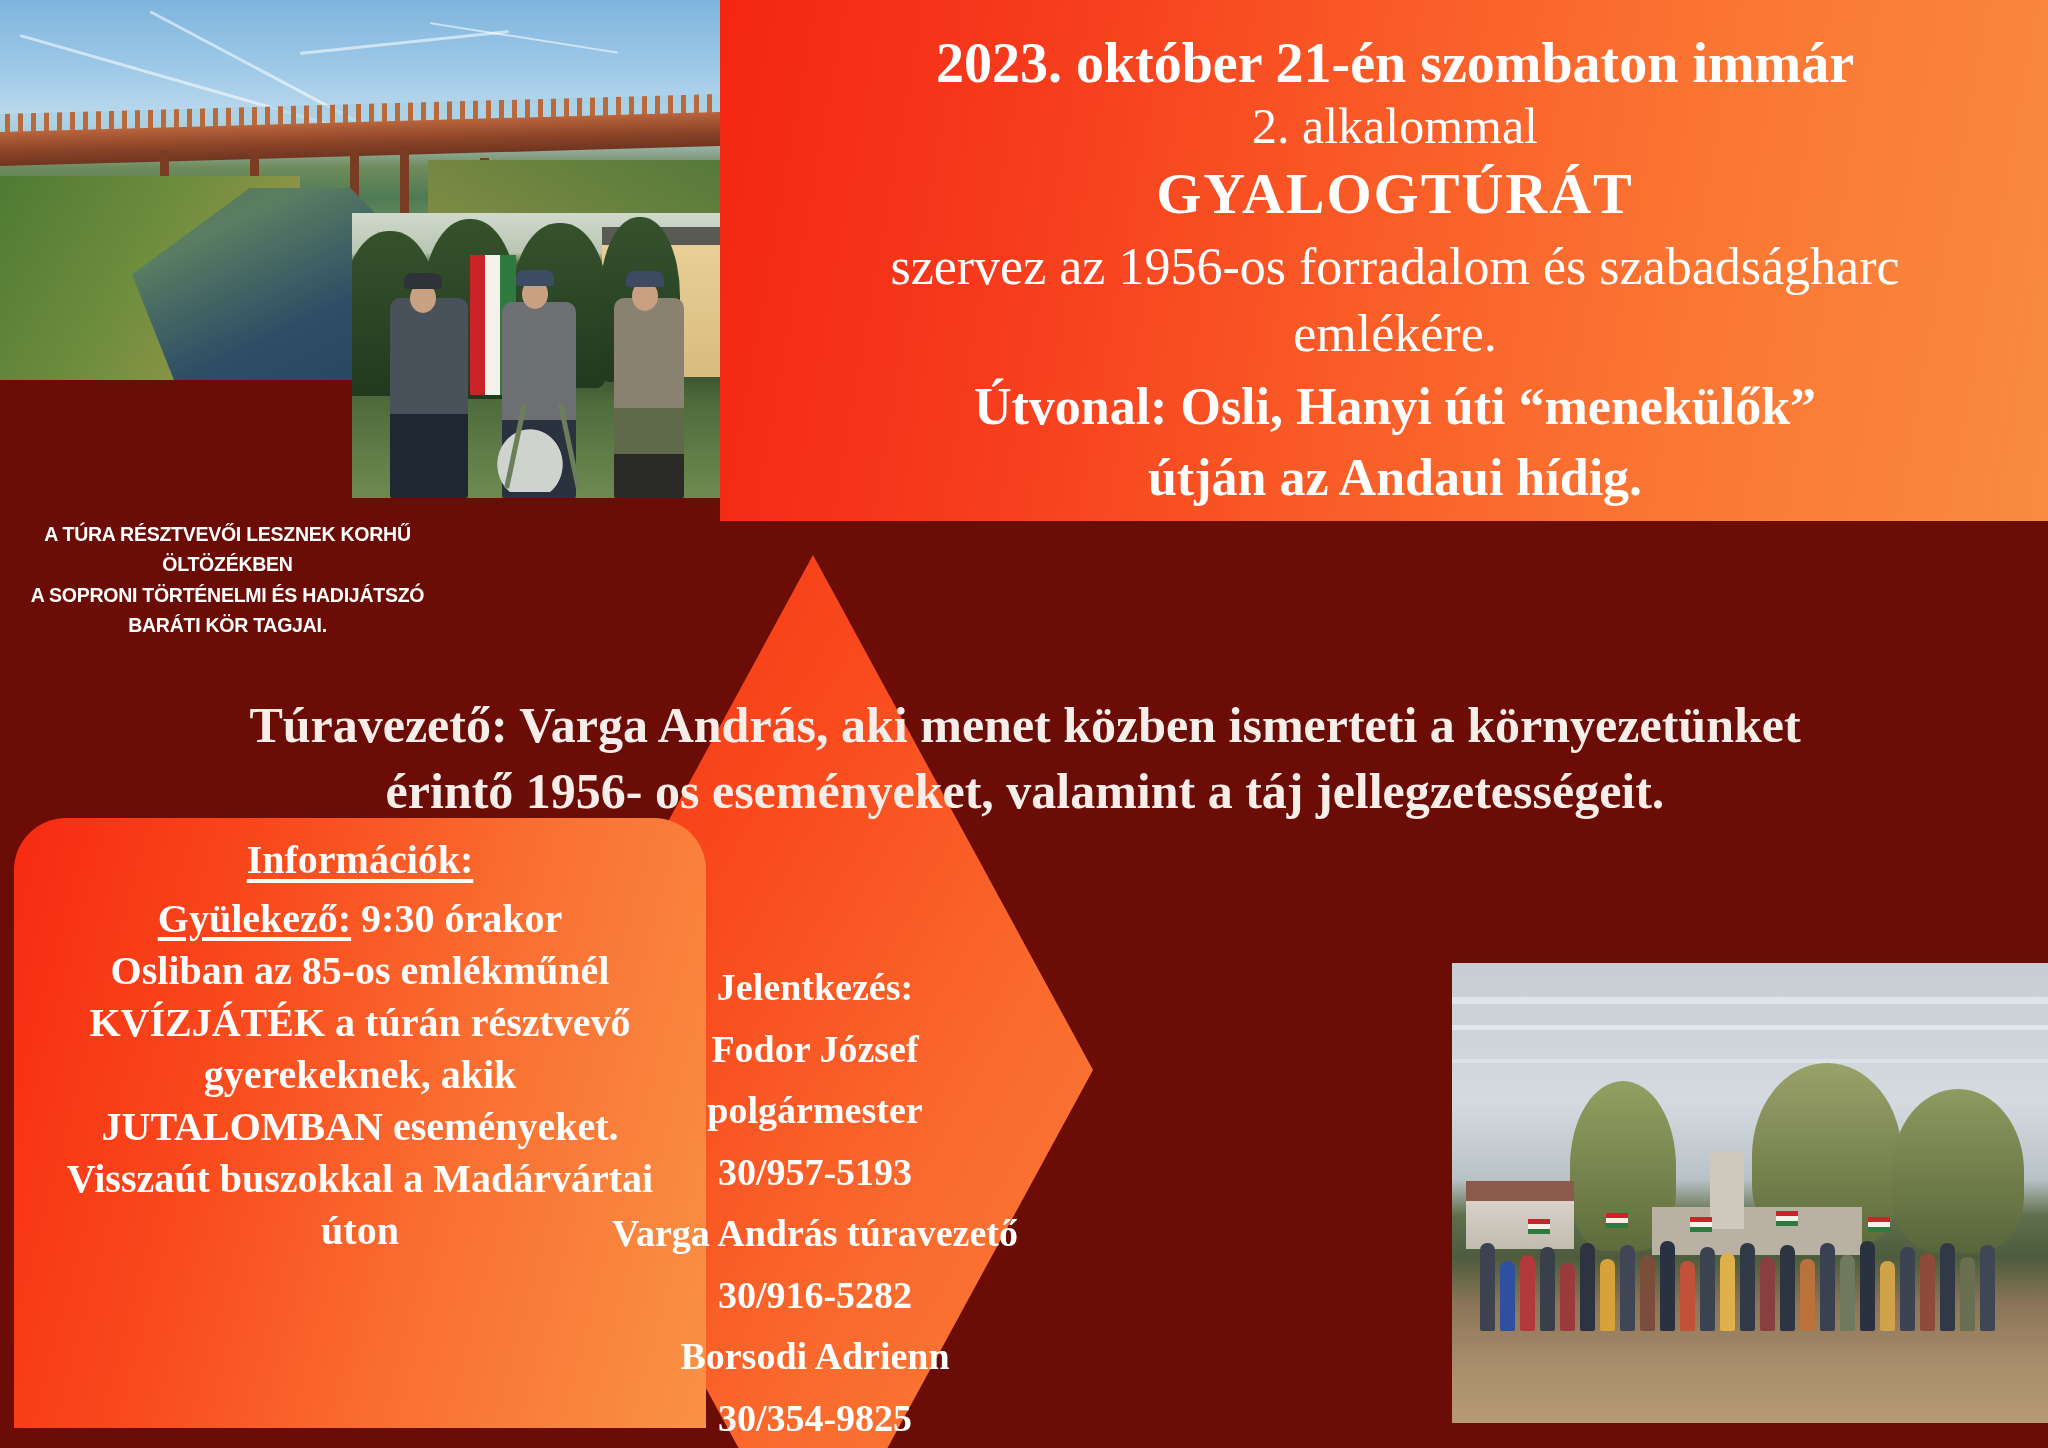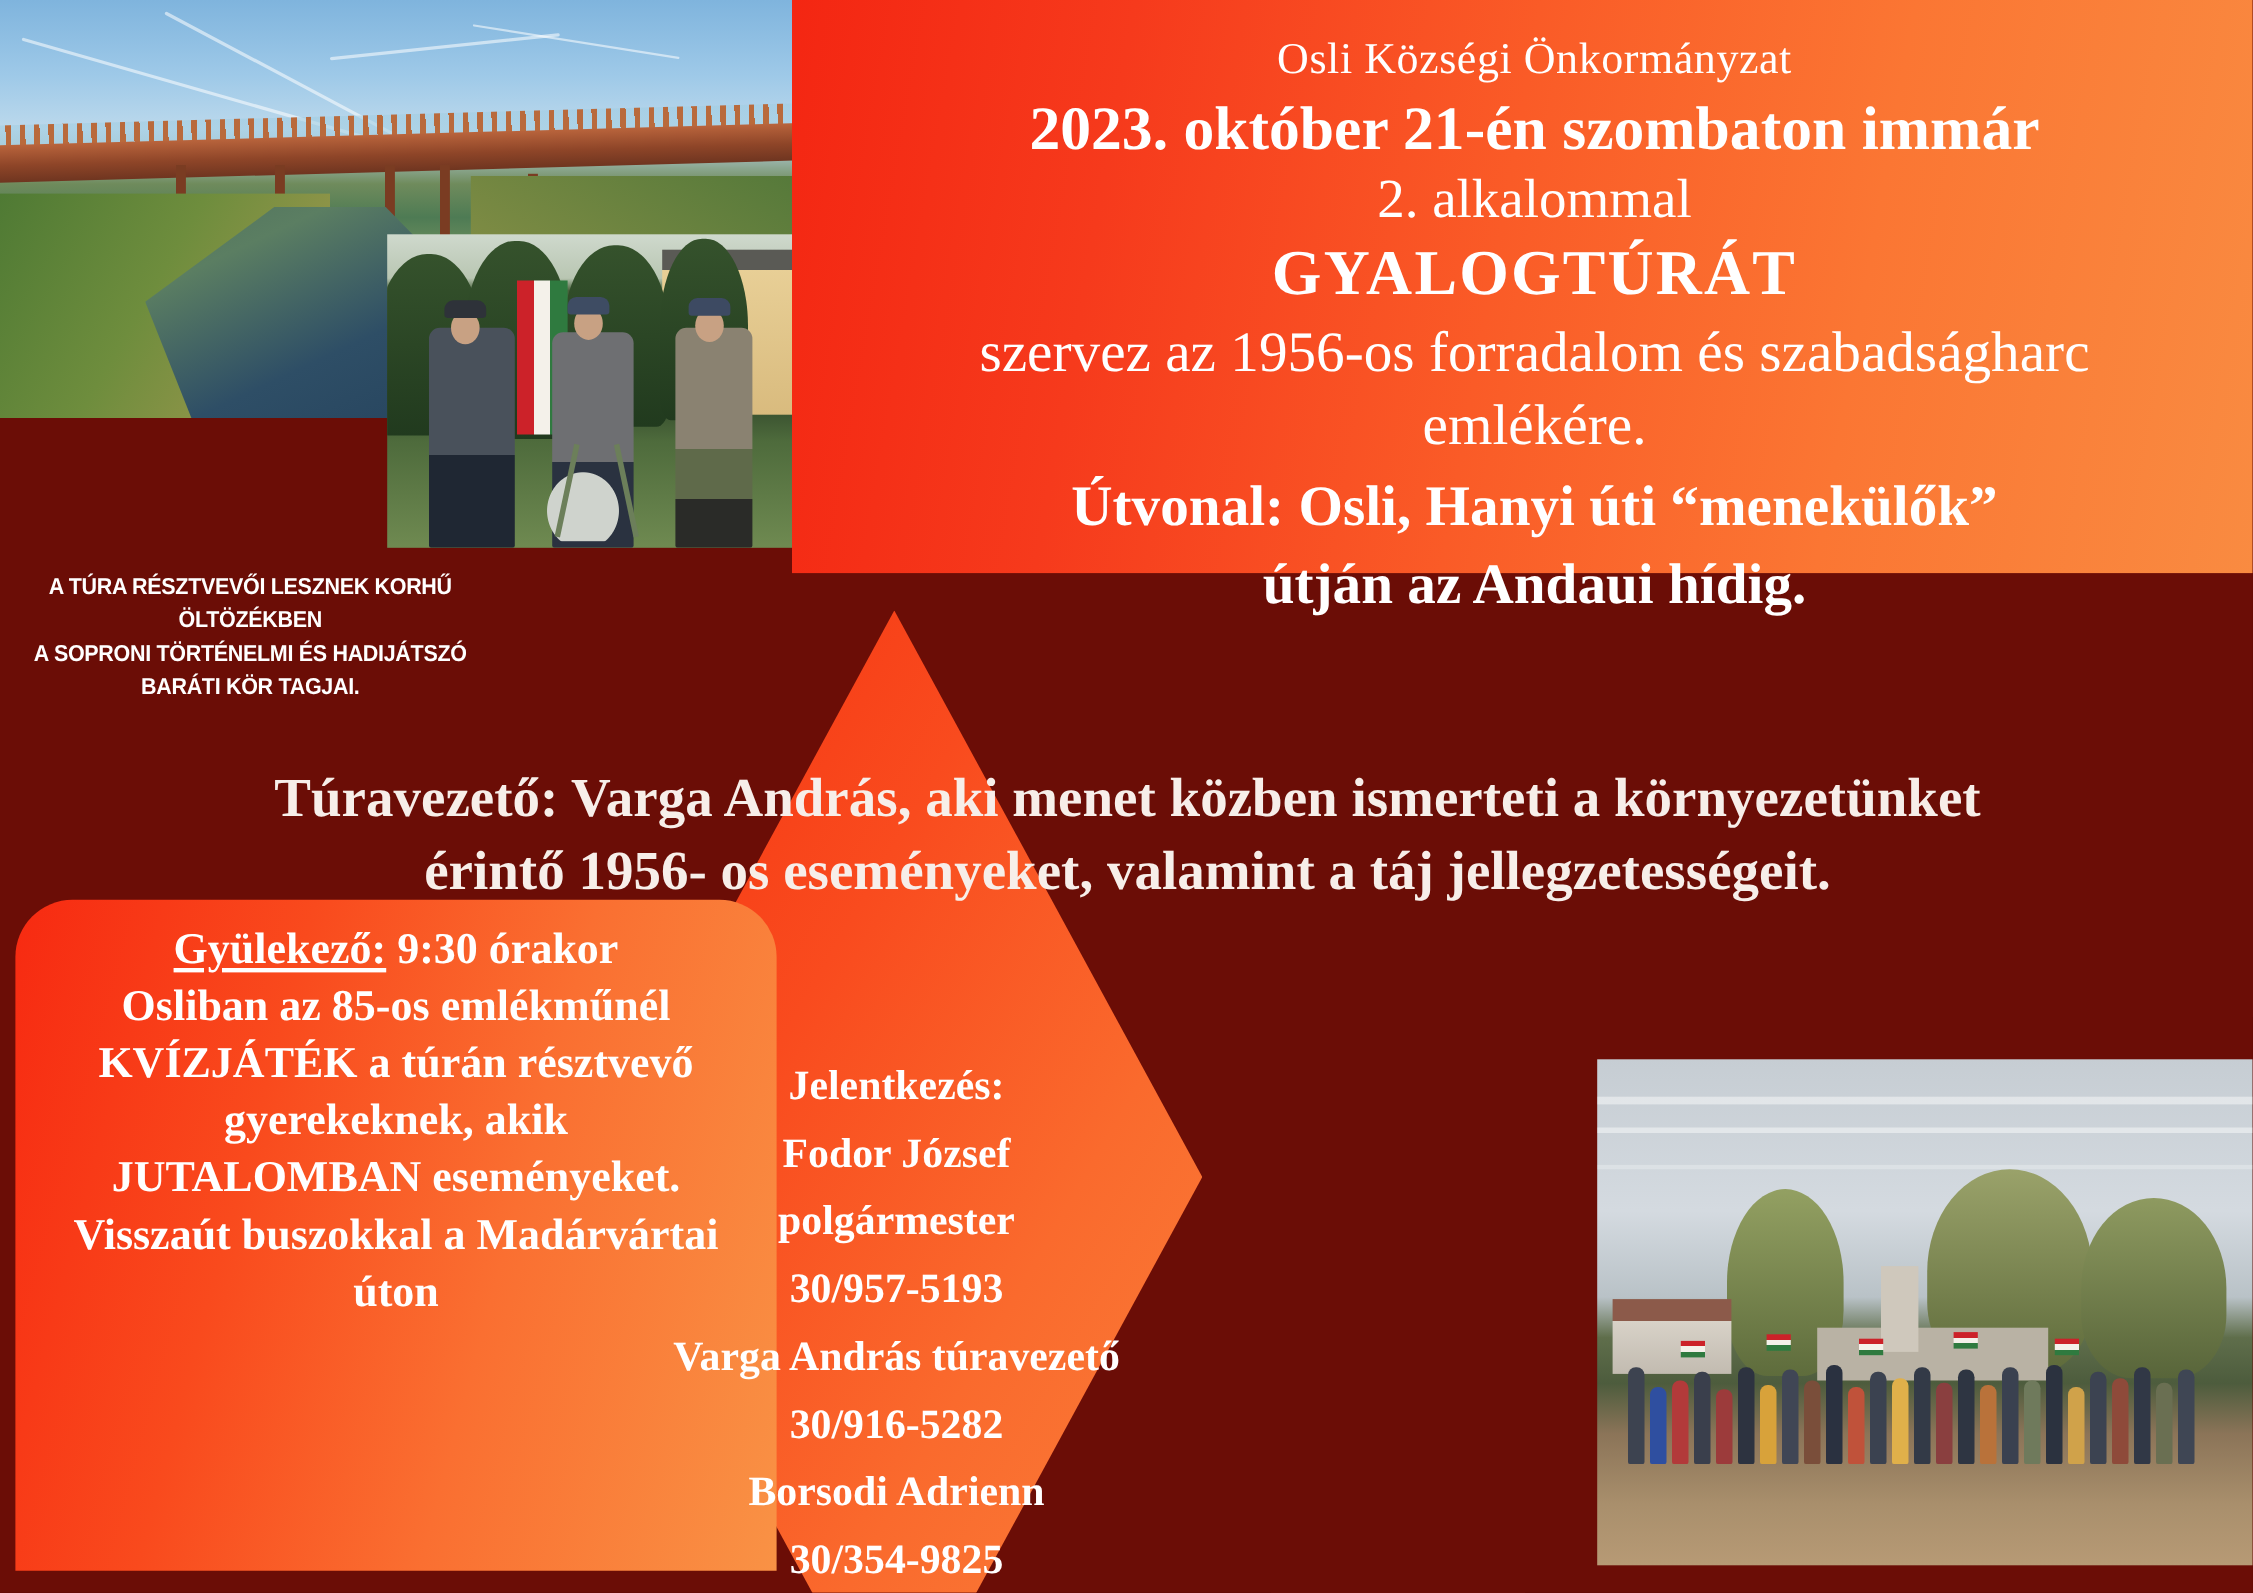--- a/index.html
+++ b/index.html
@@ -211,21 +211,20 @@
       <div class="hflag" style="left:130px;top:2px;"></div>
       <div class="hflag" style="left:214px;top:6px;"></div>
       <div class="hflag" style="left:300px;top:0px;"></div>
       <div class="hflag" style="left:392px;top:6px;"></div>
     </div>
   </div>
 
   <div class="header-panel"></div>
 
   <div class="header-text">
-    <div class="h-org">Osli Községi Önkormányzat</div>
     <div class="h-date">2023. október 21-én szombaton immár</div>
     <div class="h-occ">2. alkalommal</div>
     <div class="h-main">GYALOGTÚRÁT</div>
     <div class="h-sub">szervez az 1956-os forradalom és szabadságharc</div>
     <div class="h-sub">emlékére.</div>
     <div class="h-route">Útvonal: Osli, Hanyi úti “menekülők”</div>
     <div class="h-route">útján az Andaui hídig.</div>
   </div>
 
   <div class="caption">
@@ -243,20 +242,21 @@
     <div>Jelentkezés:</div>
     <div>Fodor József polgármester</div>
     <div>30/957-5193</div>
     <div>Varga András túravezető</div>
     <div>30/916-5282</div>
     <div>Borsodi Adrienn</div>
     <div>30/354-9825</div>
   </div>
 
   <div class="info-card">
+    <div class="info-title">Információk:</div>
     <div class="info-line"><u>Gyülekező:</u><span> 9:30 órakor</span></div>
     <div class="info-line">Osliban az 85-os emlékműnél</div>
     <div class="info-line">KVÍZJÁTÉK a túrán résztvevő</div>
     <div class="info-line">gyerekeknek, akik</div>
     <div class="info-line">JUTALOMBAN eseményeket.</div>
     <div class="info-line">Visszaút buszokkal a Madárvártai</div>
     <div class="info-line">úton</div>
   </div>
 
 </div>

